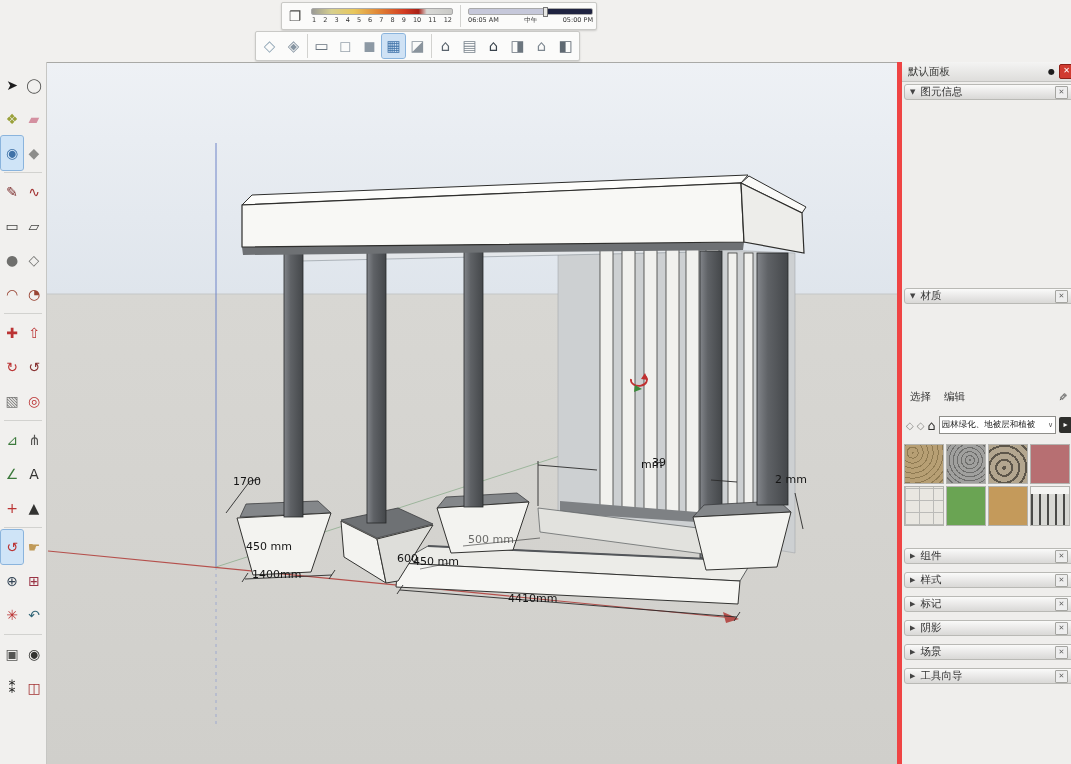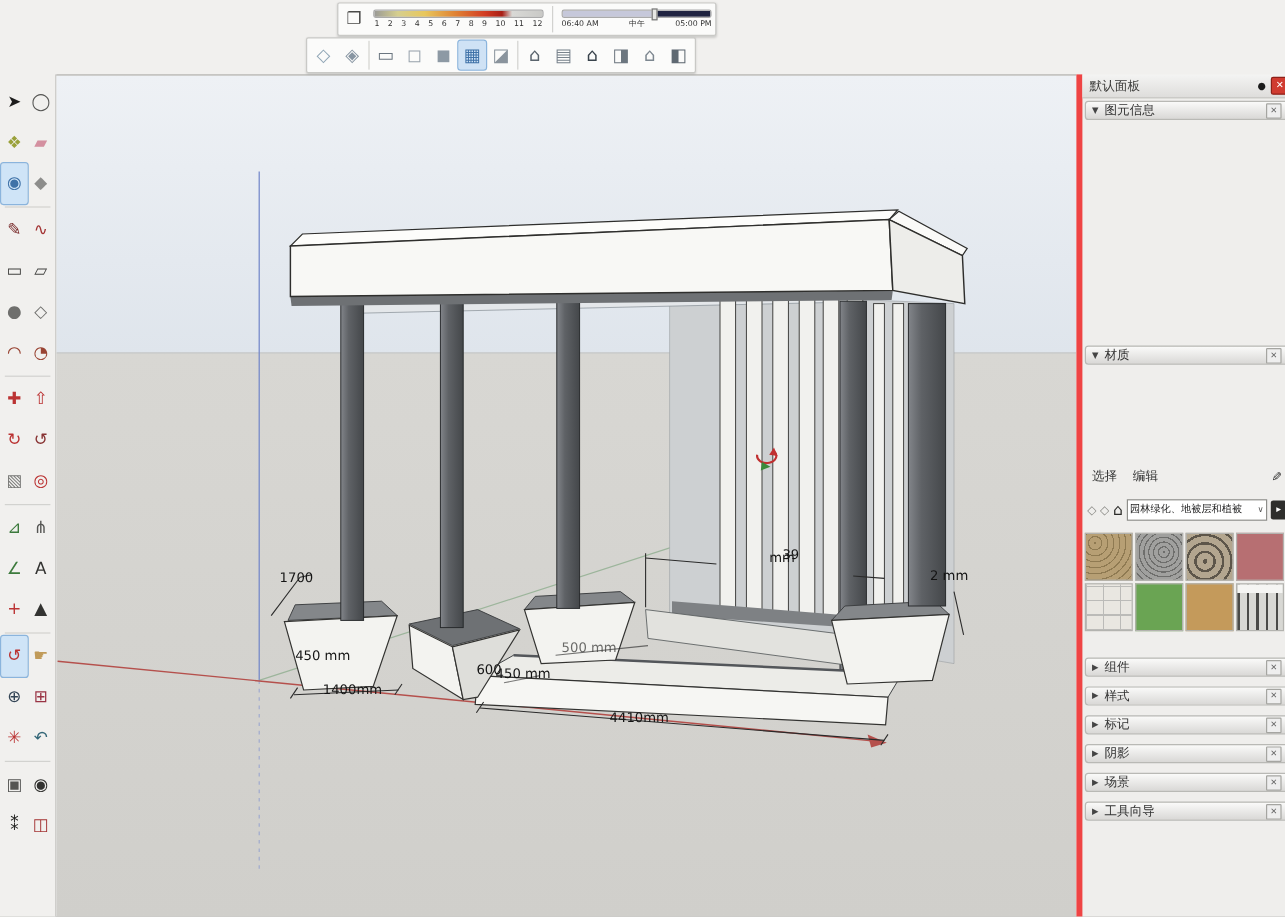--- a/index.html
+++ b/index.html
@@ -104,21 +104,21 @@
           <span>11</span>
           <span>12</span>
         </div>
     </div>
     <div class="vsep"></div>
     <div class="timeblock">
       <div class="timetrack">
         <div class="timehandle"></div>
       </div>
       <div class="timelabels">
-        <span>06:40 AM</span>
+        <span>06:05 AM</span>
         <span>中午</span>
         <span>05:00 PM</span>
       </div>
     </div>
   </div>
 
   <div class="floatbar stylesbar" id="stylesbar">
       <div class="sicon" style="color: rgb(143, 165, 181);">◇</div>
       <div class="sicon" style="color: rgb(135, 149, 162);">◈</div>
       <div class="vsep"></div>
@@ -270,21 +270,21 @@
 
       <g>
         <path d="M584,316 a8,6 0 1 0 14,-3" stroke="#c03030" stroke-width="1.8" fill="none"></path>
         <polygon points="598,310 601,317 594,316" fill="#c03030"></polygon>
         <polygon points="588,322 595,326 587,329" fill="#3a8a3a"></polygon>
       </g>
     </svg>
     <div class="dims" id="dims">
         <span class="dim" style="left: 186px; top: 412px;">1700</span>
         <span class="dim" style="left: 199px; top: 477px;">450 mm</span>
-        <span class="dim" style="left: 222px; top: 505px;">1400mm</span>
+        <span class="dim" style="left: 205px; top: 505px;">1400mm</span>
         <span class="dim" style="left: 350px; top: 489px;">600</span>
         <span class="dim" style="left: 366px; top: 492px;">450 mm</span>
         <span class="dim muted" style="left: 421px; top: 470px;">500 mm</span>
         <span class="dim" style="left: 461px; top: 529px;">4410mm</span>
         <span class="dim" style="left: 557px; top: 393px; margin-left: 48px;">39</span>
         <span class="dim" style="left: 594px; top: 395px;">mm</span>
         <span class="dim" style="left: 728px; top: 410px;">2 mm</span>
       </div>
   </div>
 

